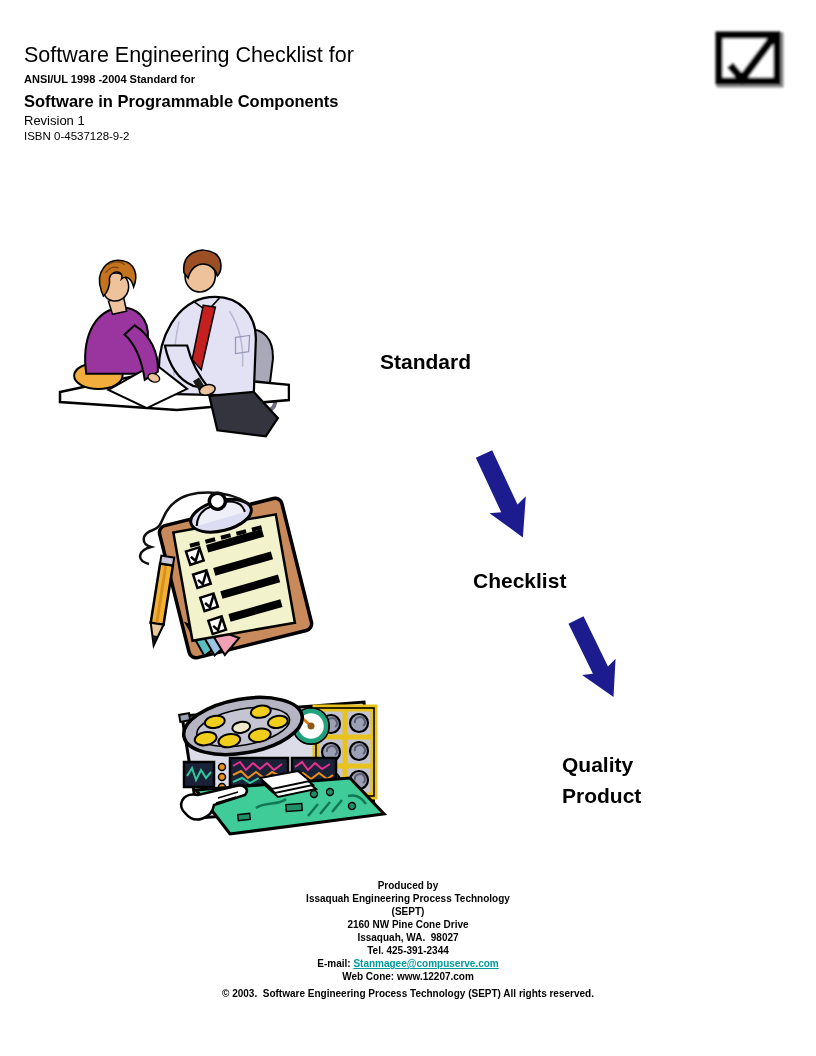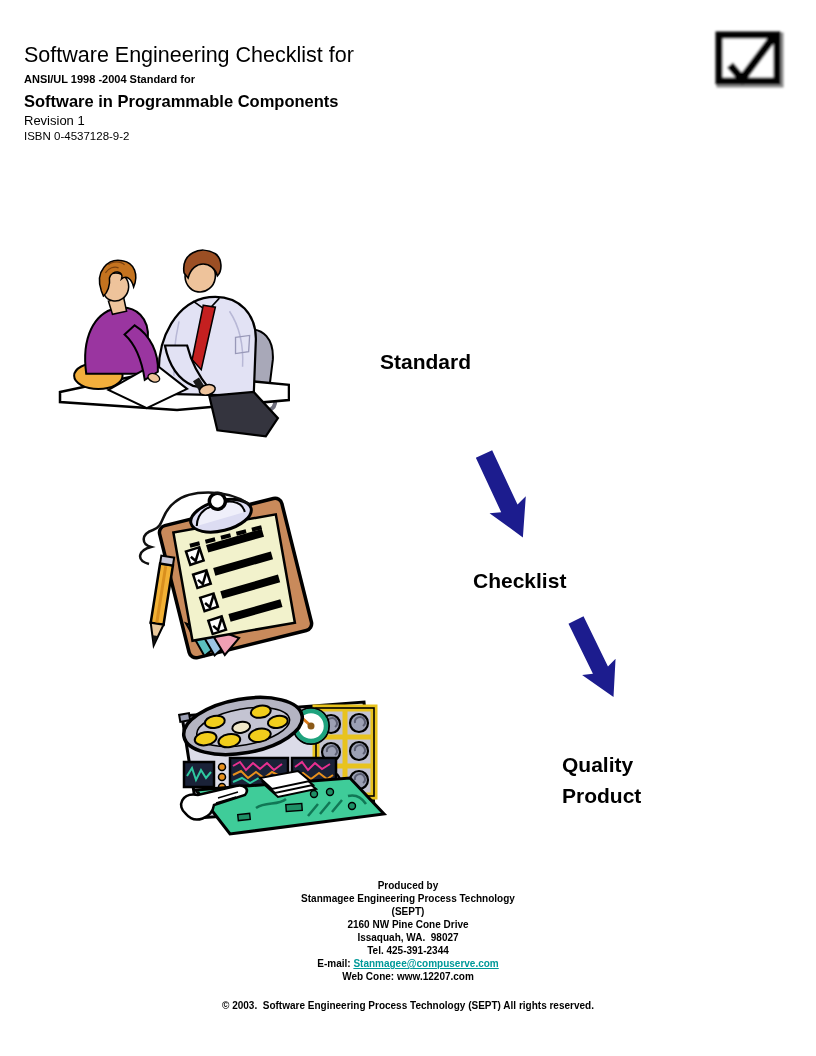--- a/index.html
+++ b/index.html
@@ -25,21 +25,21 @@
   .lbl-standard{left:380px;top:350px;}
   .lbl-checklist{left:473px;top:569px;}
   .lbl-quality{left:562px;top:735px;line-height:31px;white-space:normal;margin-top:14px;}
   
   .arrow1{position:absolute;left:458px;top:446px;width:90px;height:106px;}
   .arrow2{position:absolute;left:552px;top:612px;width:90px;height:100px;}
   
   .footer{position:absolute;top:879px;left:0;width:100%;text-align:center;
     font-size:10px;font-weight:bold;line-height:13px;}
   .footer div{white-space:pre-wrap;}
-  .footer .copyright{max-width:400px;margin:16px auto;}
+  .footer .copyright{max-width:400px;margin:4px auto;}
   .email-link{color:#009999;text-decoration:underline;cursor:pointer;}
 </style>
 </head>
 <body>
 
 <div class="page">
 
   <div class="title-block">
     <div class="t1">Software Engineering Checklist for</div>
     <div class="t2">ANSI/UL 1998 -2004 Standard for</div>
@@ -267,21 +267,21 @@
     </svg>
   </div>
 
   <div class="flow-label lbl-quality">
     <div>Quality</div>
     <div>Product</div>
   </div>
 
   <div class="footer">
     <div>Produced by</div>
-    <div>Stanmagee Engineering Process Technology</div>
+    <div>Issaquah Engineering Process Technology</div>
     <div>(SEPT)</div>
     <div>2160 NW Pine Cone Drive</div>
     <div>Issaquah, WA.  98027</div>
     <div>Tel. 425-391-2344</div>
     <div><span>E-mail: </span><a class="email-link">Stanmagee@compuserve.com</a></div>
     <div>Web Cone: www.12207.com</div>
     <div class="copyright">© 2003.  Software Engineering Process Technology (SEPT) All rights reserved.</div>
   </div>
 
 </div>

